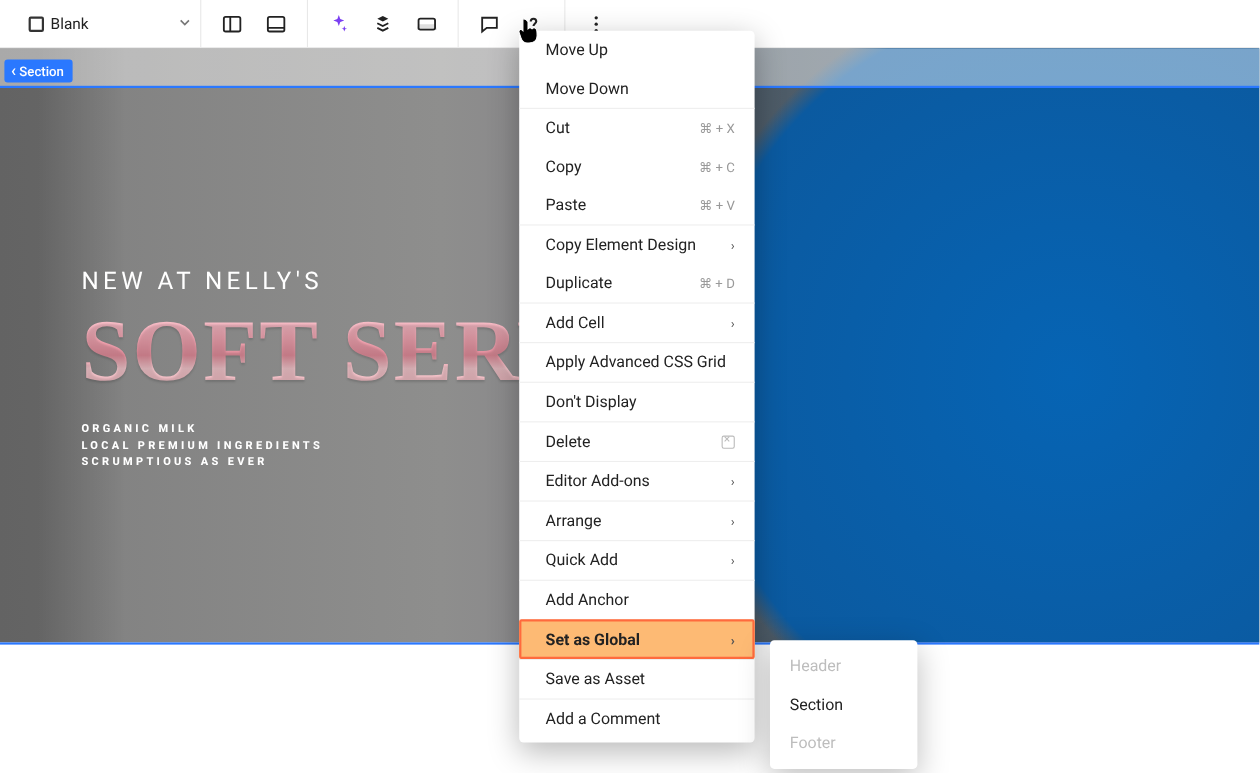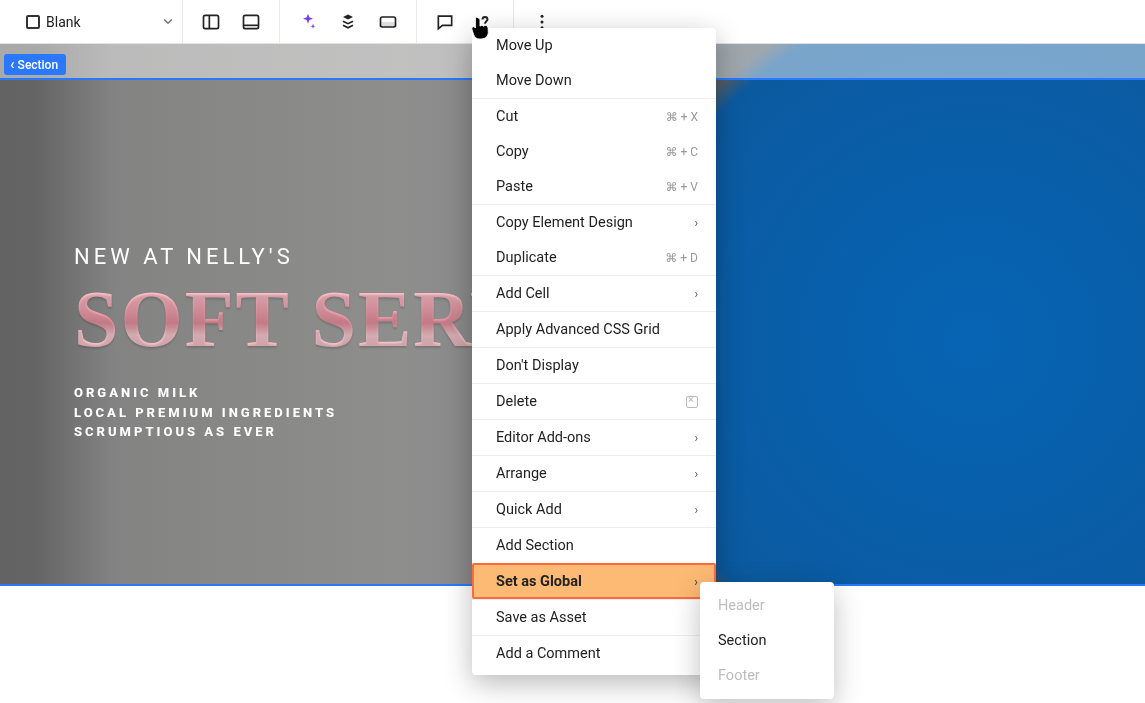--- a/index.html
+++ b/index.html
@@ -131,32 +131,32 @@
     background: linear-gradient(180deg, #ffd5dd 0%, #f6a9b6 35%, #e48f9d 55%, #f7c9cf 70%, #f1b3bc 100%);
     -webkit-background-clip: text;
     background-clip: text;
     color: transparent;
     text-shadow: 0 2px 2px rgba(0,0,0,.15);
     margin-top: 10px;
     white-space: nowrap;
   }
   .hero .lines {
     margin-top: 24px;
-    font-size: 13px;
+    font-size: 10px;
     font-weight: 800;
     letter-spacing: 3px;
     line-height: 1.5;
   }
 
   
   .menu {
     position: absolute;
     top: 28px;
     left: 472px;
-    width: 244px;
+    width: 214px;
     background: #fff;
     border-radius: 4px;
     box-shadow: 0 8px 28px rgba(0,0,0,.28);
     font-size: 14.5px;
     color: #222;
     z-index: 50;
     padding-bottom: 4px;
   }
   .menu .item {
     display: flex;
@@ -354,21 +354,21 @@
     </div>
   <div class="item sep">
       <span>Arrange</span>
       <span class="arrow">›</span>
     </div>
   <div class="item sep">
       <span>Quick Add</span>
       <span class="arrow">›</span>
     </div>
   <div class="item sep">
-      <span>Add Section</span>
+      <span>Add Anchor</span>
     </div>
   <div class="item sep highlight">
       <span>Set as Global</span>
       <span class="arrow">›</span>
     </div>
   <div class="item sep">
       <span>Save as Asset</span>
     </div>
   <div class="item sep">
       <span>Add a Comment</span>

